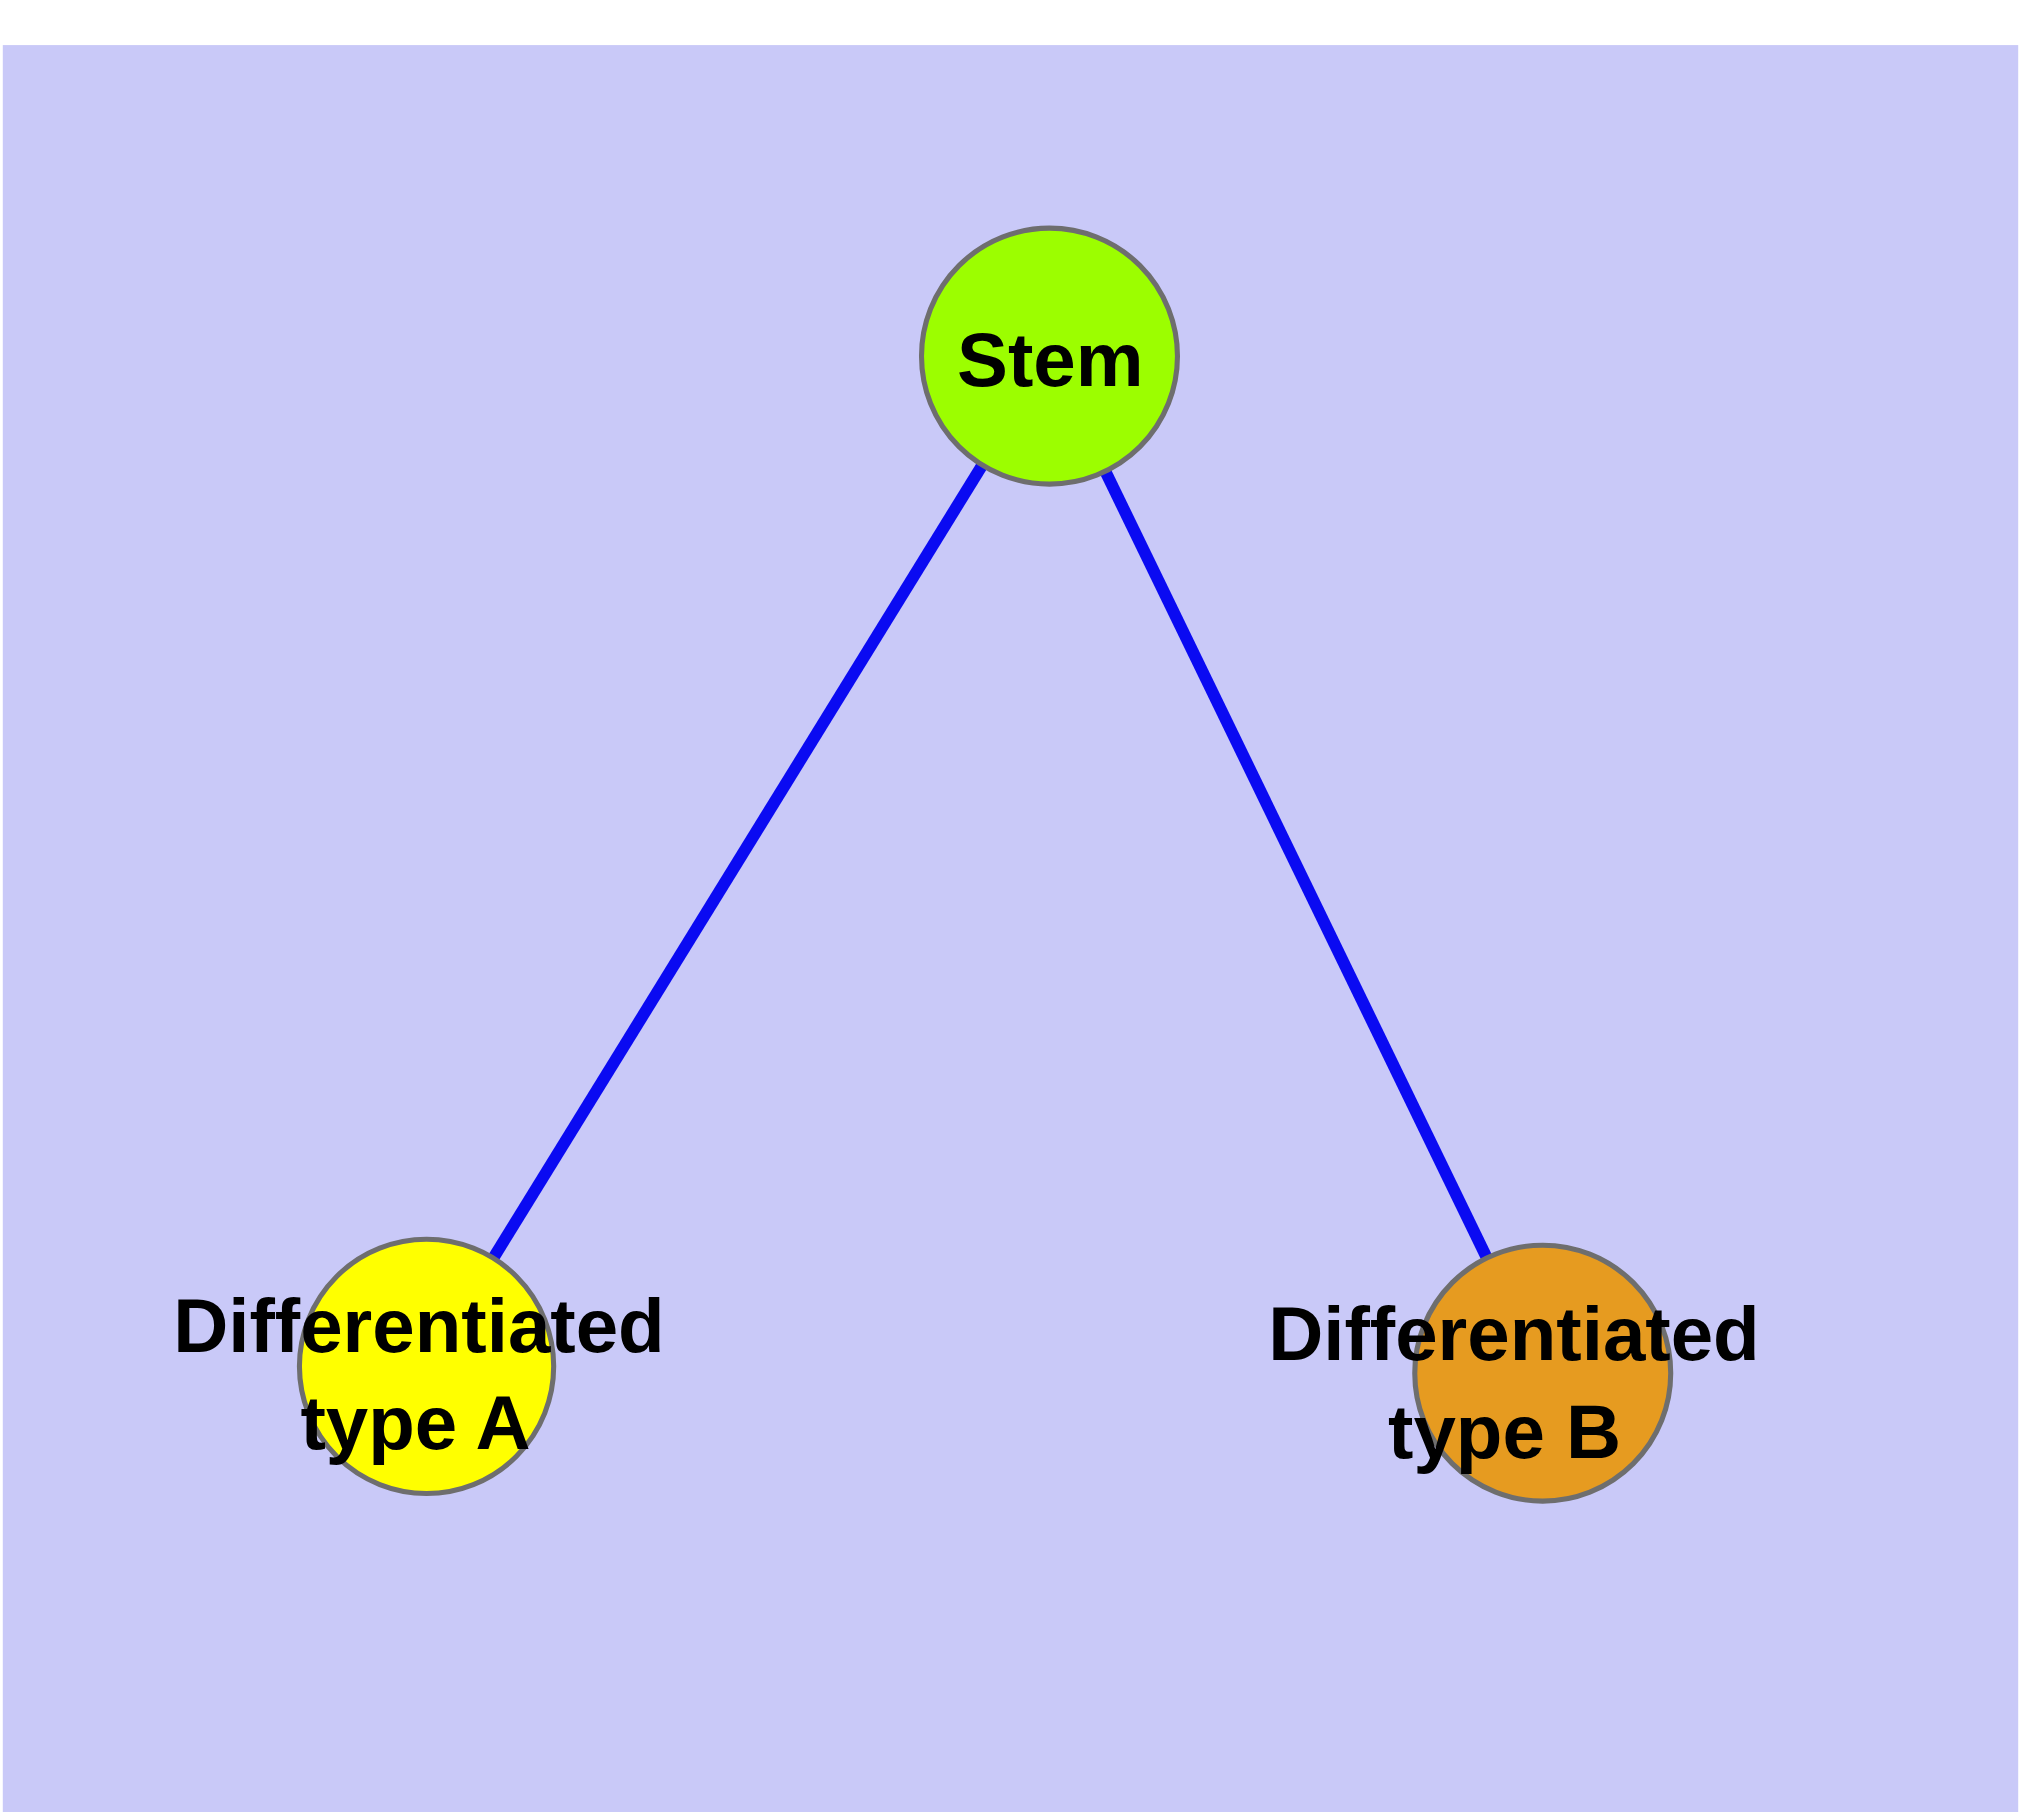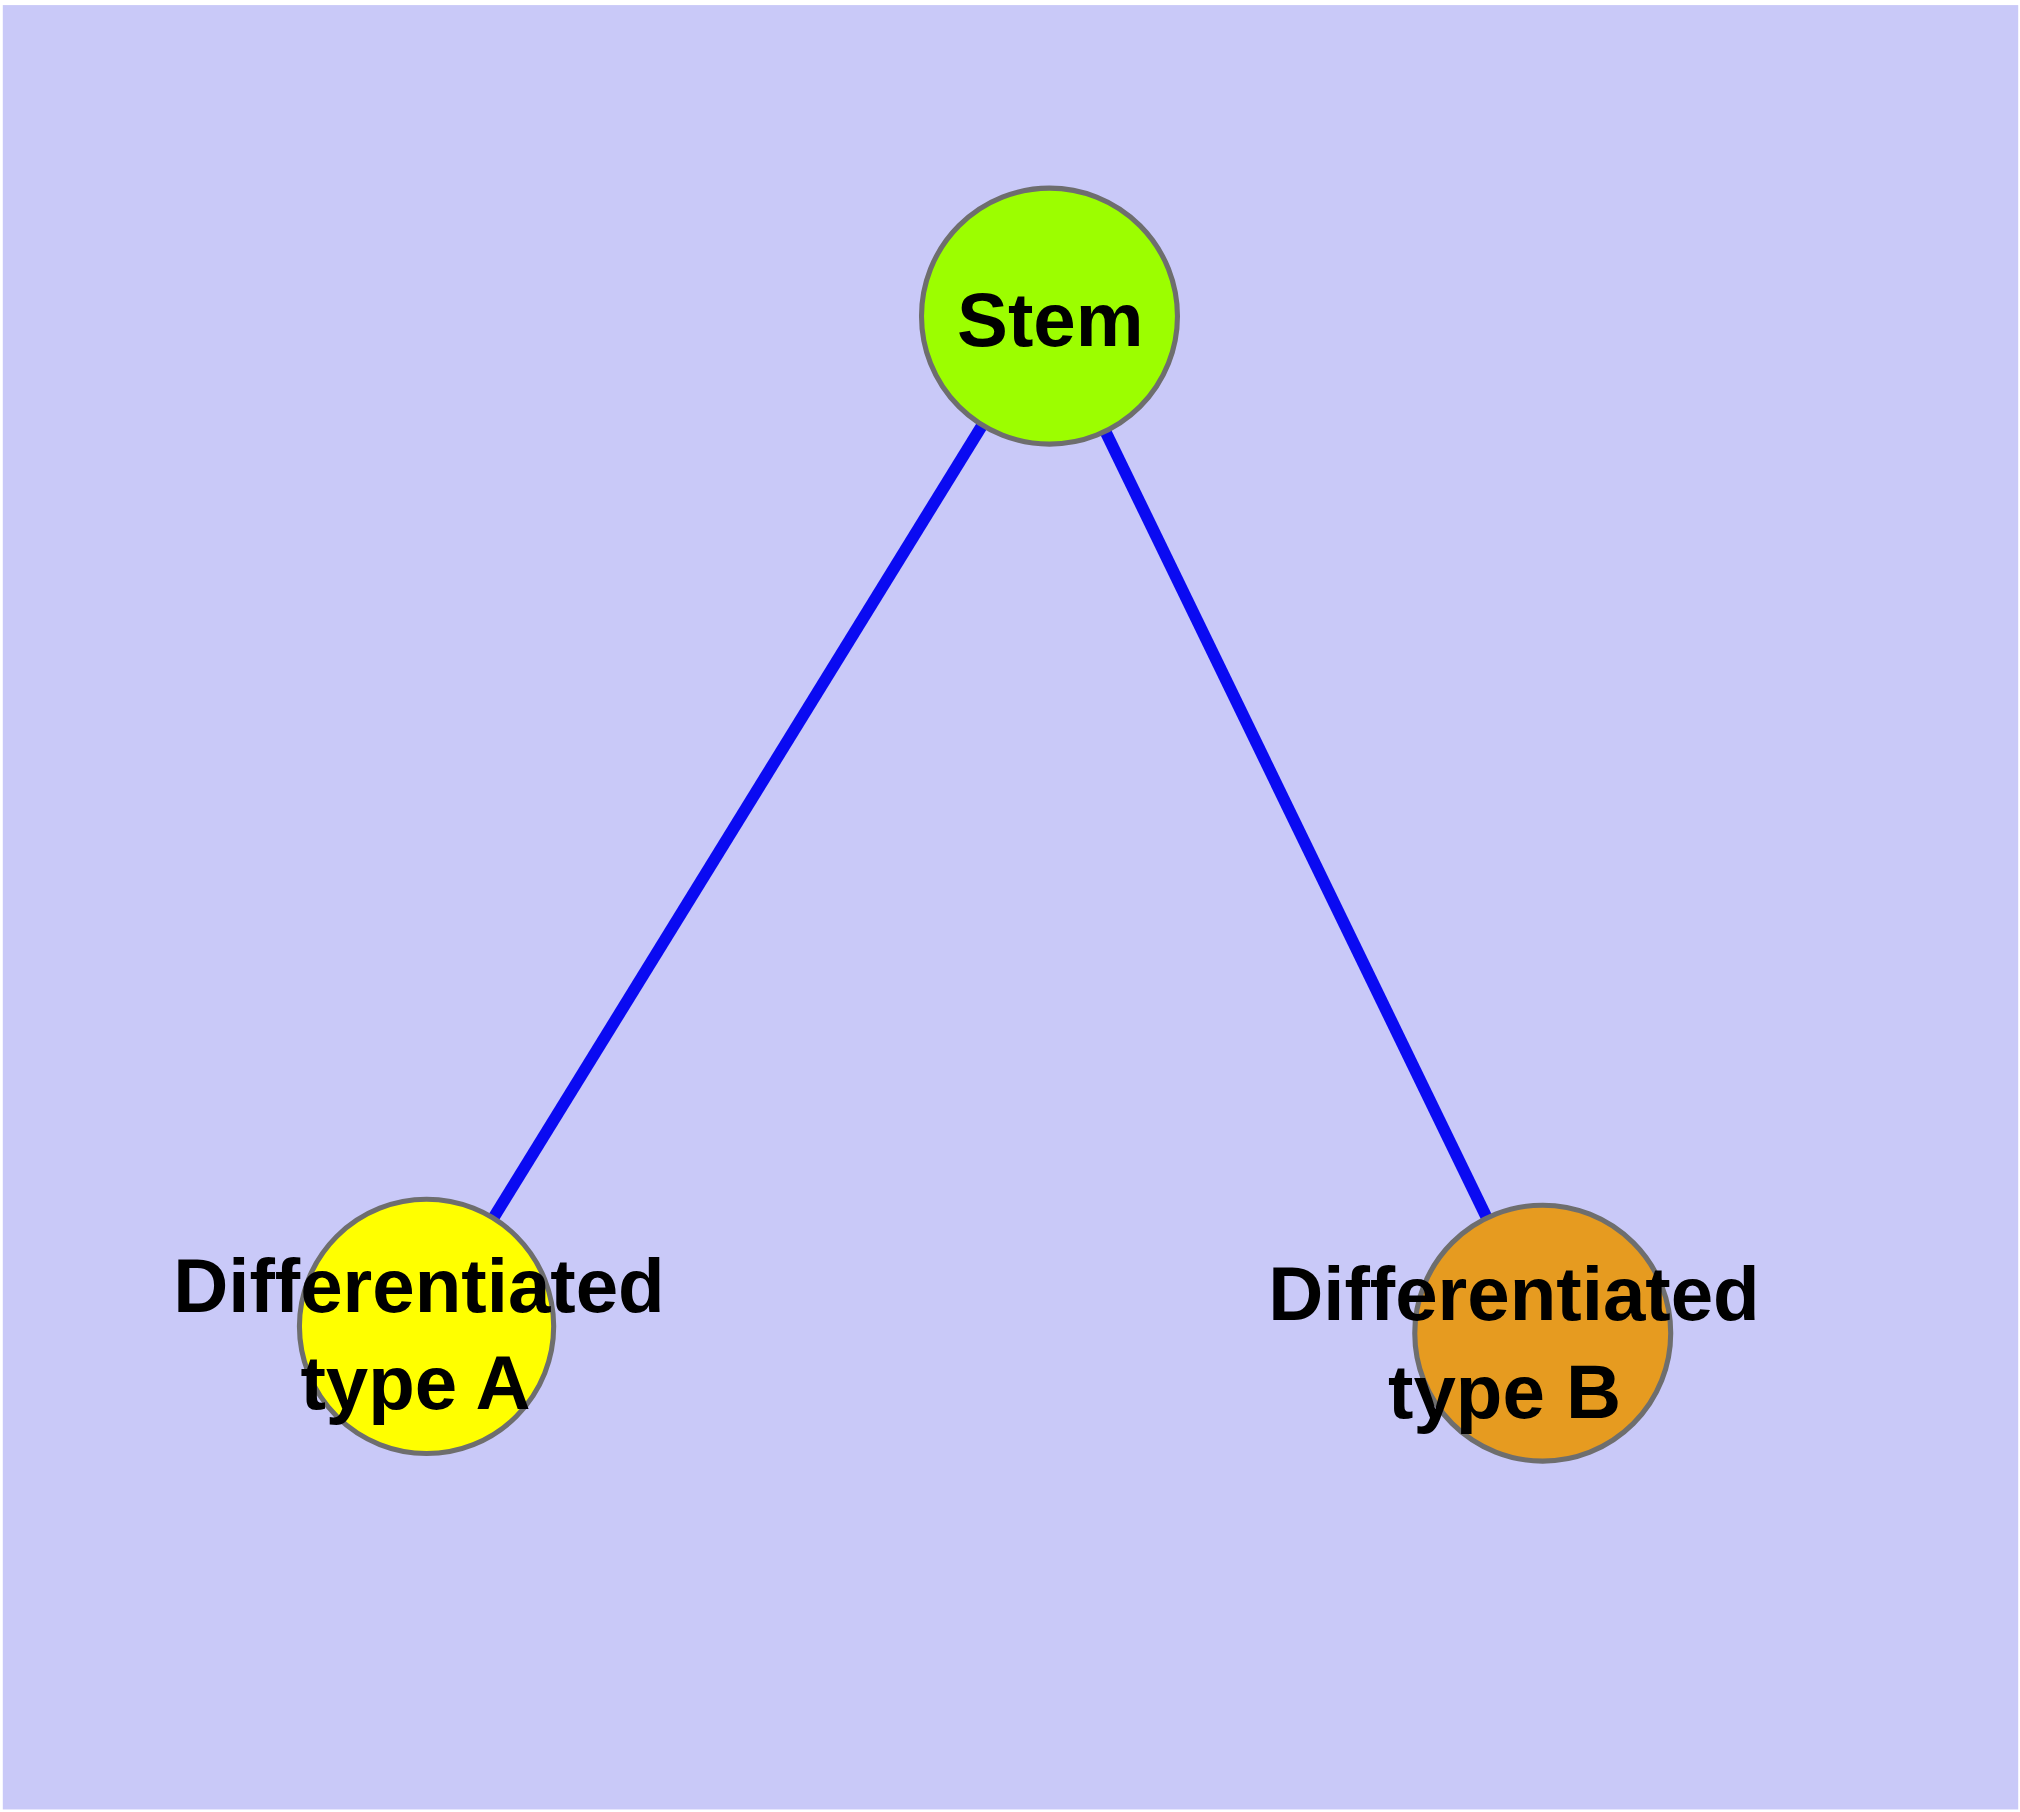--- a/index.html
+++ b/index.html
@@ -7,20 +7,21 @@
     padding: 0;
     background: #ffffff;
     width: 2021px;
     height: 1812px;
     overflow: hidden;
   }
   .diagram-wrap {
     position: relative;
     width: 2021px;
     height: 1436px;
+    margin-top: 40px;
   }
   svg { display: block; }
   .edge {
     stroke-width: 14px;
     fill: none;
   }
   .node {
     stroke: #6e6e6e;
     stroke-width: 6px;
   }

